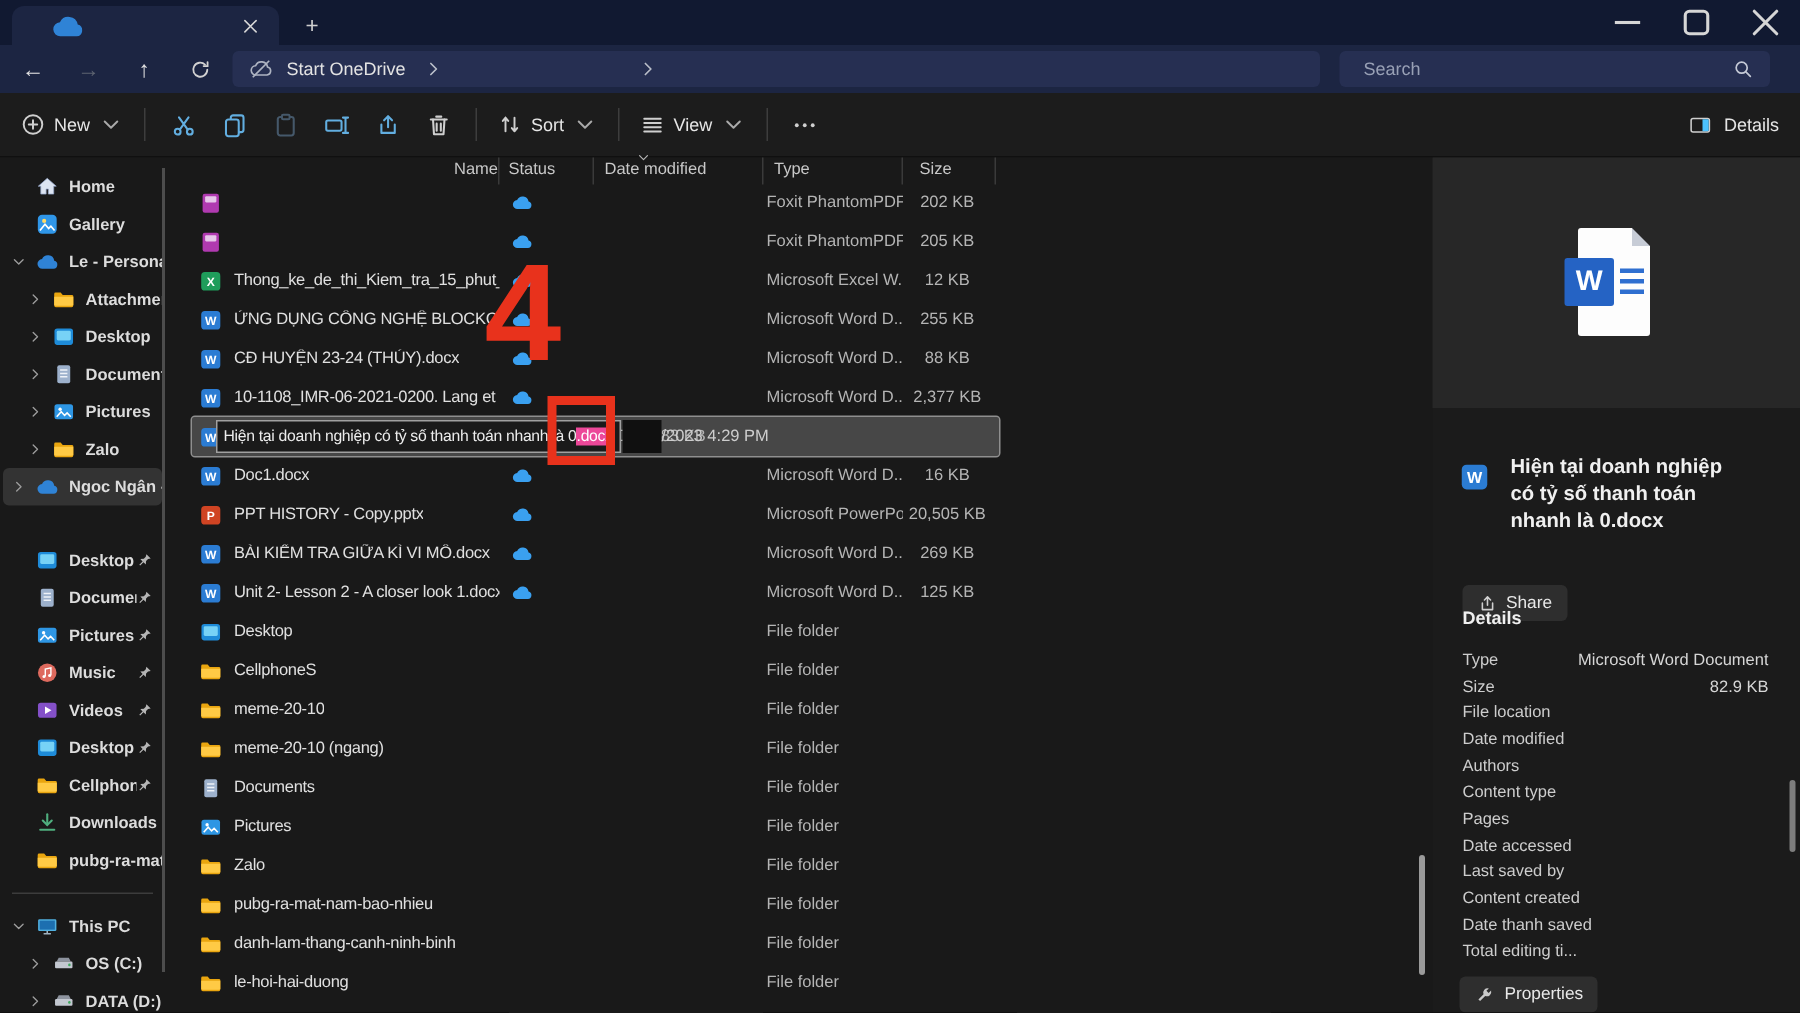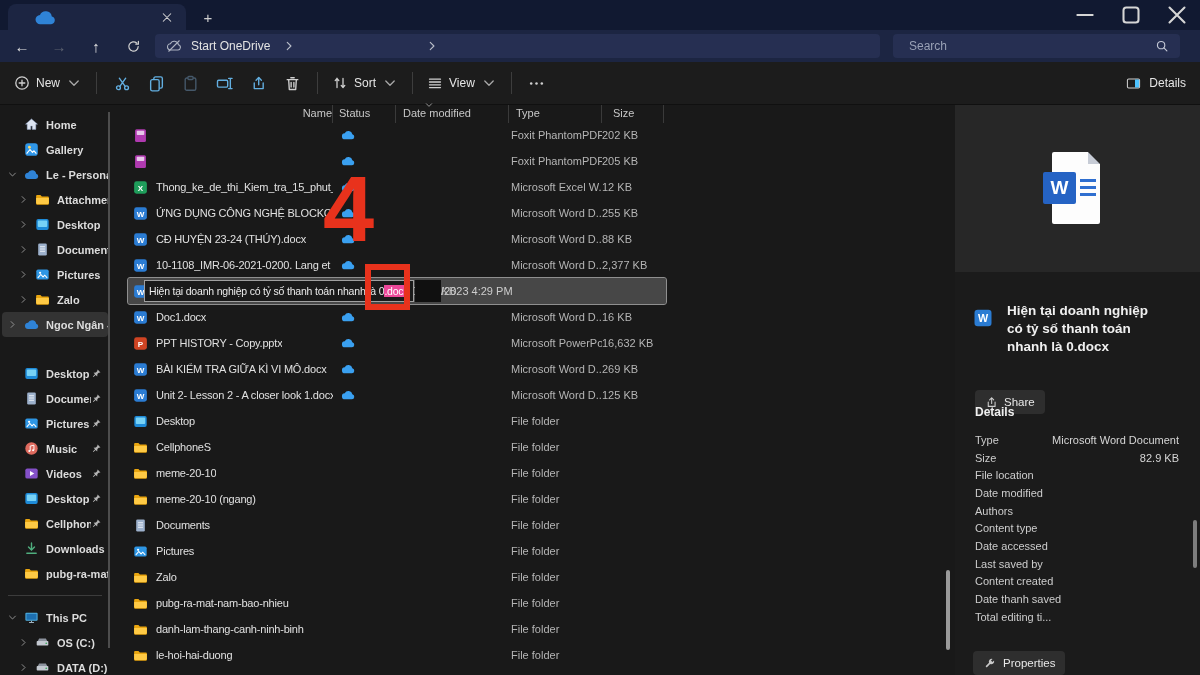--- a/index.html
+++ b/index.html
@@ -85,21 +85,21 @@
   .frow { display:flex; align-items:center; height:26px; position:relative; }
   .frow.selected { background:#474747; outline:1px solid #8f8f8f; border-radius:2px; }
   .c-name { width:205px; display:flex; align-items:center; padding-left:5px; overflow:visible;
             white-space:nowrap; }
   .ficon { width:15px; height:15px; flex:none; }
   .fname { color:#e0e0e0; font-size:11px; letter-spacing:-0.2px; margin-left:8px; overflow:hidden; }
   .c-status { width:63px; padding-left:8px; }
   .c-status .ico { width:14px; height:10px; display:block; }
   .c-date { width:113px; padding-left:1px; color:#c9c9c9; font-size:11px; white-space:nowrap; }
   .c-type { width:93px; padding-left:2px; color:#b5b5b5; font-size:11px; white-space:nowrap; overflow:hidden; }
-  .c-size { width:62px; text-align:left; padding-right:3px; color:#b5b5b5; font-size:11px; white-space:nowrap; }
+  .c-size { width:62px; text-align:center; padding-right:3px; color:#b5b5b5; font-size:11px; white-space:nowrap; }
   .editbox { position:absolute; left:16px; top:2px; width:270px; height:22px; background:#1a1a1a;
              border:1px solid #a0a0a0; display:flex; align-items:center; padding-left:4px;
              font-size:10.5px; letter-spacing:-0.2px; color:#ececec; white-space:nowrap; overflow:hidden; }
   .selmark { background:#ec4899; color:#fff; }
   .censor { position:absolute; left:287px; top:2px; width:26px; height:22px; background:#101010; }
   .row7date { position:absolute; left:313px; top:0; height:26px; display:flex; align-items:center;
               color:#cdcdcd; font-size:11px; }
   .list-scroll { position:absolute; left:836px; top:465px; width:4px; height:80px; background:#9a9a9a;
                  border-radius:2px; }
 
@@ -856,21 +856,21 @@
           </div>
           <div class="c-status">
             <span class="ico ">
               <svg viewBox="0 0 16 11">
                 <path d="M4.6 10.4h7.9a2.9 2.9 0 0 0 .5-5.7A4.6 4.6 0 0 0 4.3 3.6 3.4 3.4 0 0 0 4.6 10.4z" fill="#3aa0f0"></path>
               </svg>
             </span>
           </div>
           <div class="c-date"></div>
           <div class="c-type">Microsoft PowerPo...</div>
-          <div class="c-size">16,632 KB</div>
+          <div class="c-size">20,505 KB</div>
         </div>
         <div class="frow">
           <div class="c-name">
             <span class="ico ficon">
               <svg viewBox="0 0 16 16">
                 <rect x="1.2" y="1.4" width="13.6" height="13.2" rx="2.6" fill="#2b7cd3"></rect>
                 <text x="8" y="11.4" text-anchor="middle" font-family="Liberation Sans, sans-serif" font-size="8.6" font-weight="bold" fill="#fff">W</text>
               </svg>
             </span>
             <span class="fname">BÀI KIỂM TRA GIỮA KÌ VI MÔ.docx</span>
@@ -1127,20 +1127,24 @@
           </div>
           <div class="det-row">
             <span class="det-label">Authors</span>
             <span class="det-value"></span>
           </div>
           <div class="det-row">
             <span class="det-label">Content type</span>
             <span class="det-value"></span>
           </div>
           <div class="det-row">
+            <span class="det-label">Pages</span>
+            <span class="det-value"></span>
+          </div>
+          <div class="det-row">
             <span class="det-label">Date accessed</span>
             <span class="det-value"></span>
           </div>
           <div class="det-row">
             <span class="det-label">Last saved by</span>
             <span class="det-value"></span>
           </div>
           <div class="det-row">
             <span class="det-label">Content created</span>
             <span class="det-value"></span>

